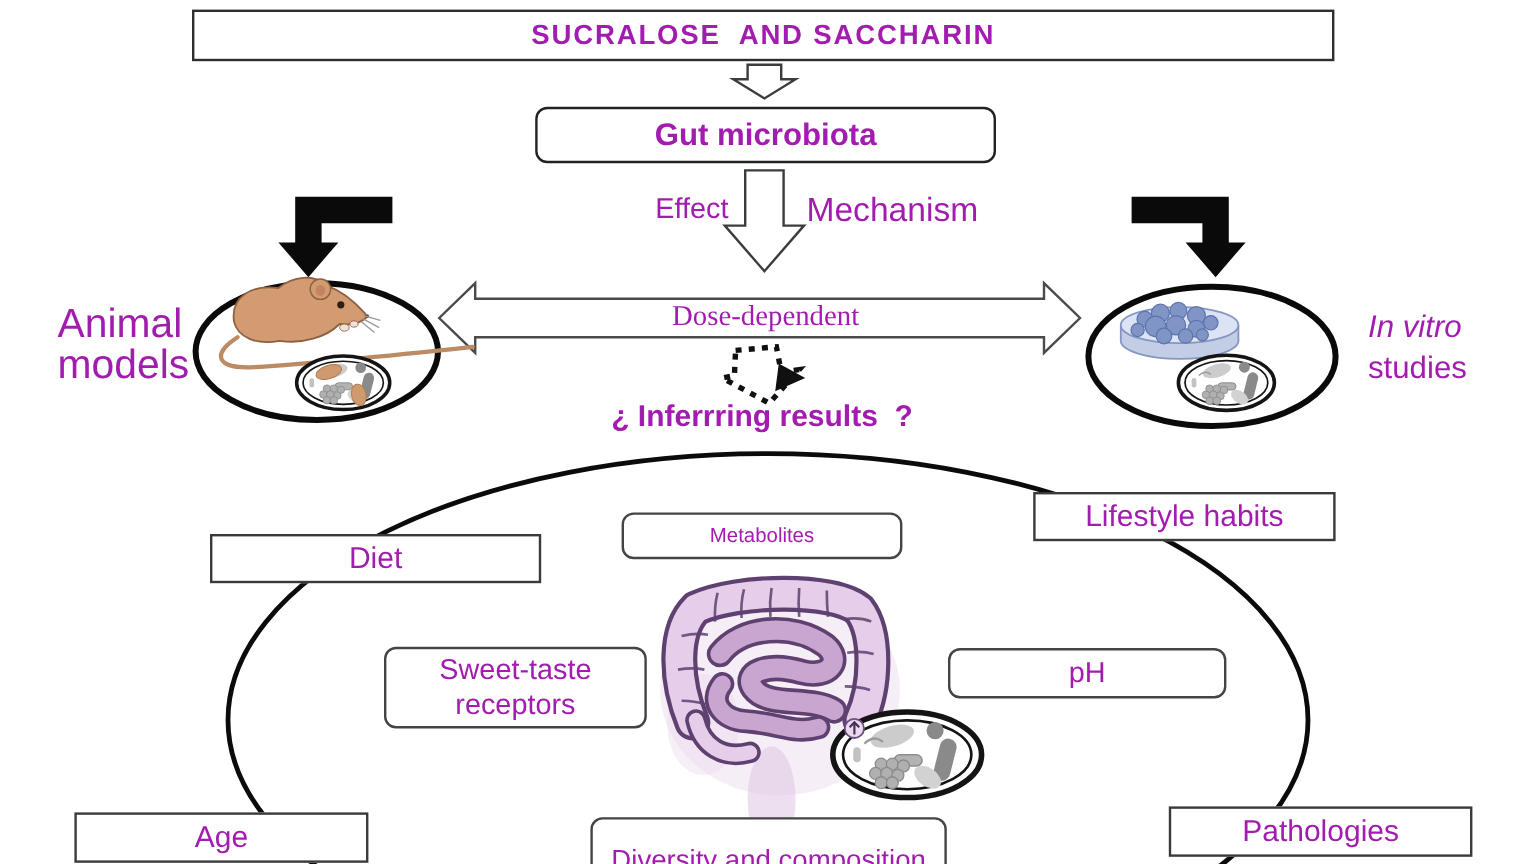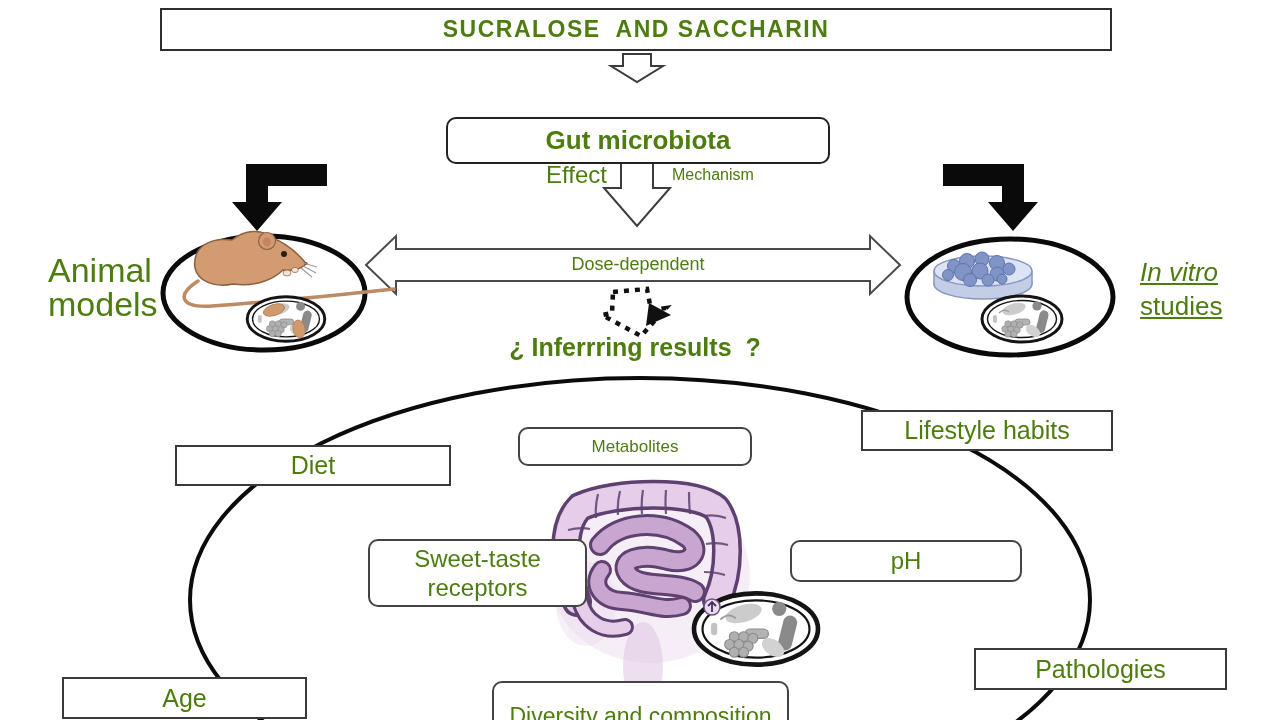--- a/index.html
+++ b/index.html
@@ -1,42 +1,42 @@
 <!DOCTYPE html>
 <html><head>
 <meta charset="utf-8">
 <style>
   html,body{margin:0;padding:0;background:#fff;}
   #stage{position:relative;width:1280px;height:720px;background:#ffffff;overflow:hidden;
-         font-family:"Liberation Sans","DejaVu Sans",sans-serif;color:#4d7c0f;}
+         font-family:"Liberation Sans","DejaVu Sans",sans-serif;color:#a21caf;}
   .abs{position:absolute;}
   .lbl{display:flex;align-items:center;justify-content:center;text-align:center;}
   .pre{white-space:pre;text-align:center;}
   .box{background:#ffffff;border:2px solid #3a3a3a;display:flex;align-items:center;justify-content:center;
        text-align:center;box-sizing:border-box;line-height:1.15;}
   .round{border-radius:10px;border-color:#444;}
   .sharp{border-radius:0;}
   #title-box{left:160px;top:8px;width:952px;height:43px;font-size:23px;font-weight:bold;letter-spacing:1.5px;border:2px solid #2e2e2e;}
-  #gut-box{left:446px;top:89px;width:384px;height:47px;font-size:26px;font-weight:bold;border:2.5px solid #222;border-radius:10px;margin-top:28px;}
+  #gut-box{left:446px;top:89px;width:384px;height:47px;font-size:26px;font-weight:bold;border:2.5px solid #222;border-radius:10px;}
   #effect-label{left:487px;top:160px;width:120px;height:30px;font-size:24px;justify-content:flex-end;}
-  #mechanism-label{left:672px;top:160px;width:160px;height:30px;font-size:16px;justify-content:flex-start;}
-  #dose-label{left:483px;top:248px;width:310px;height:32px;font-size:18px;}
+  #mechanism-label{left:672px;top:160px;width:160px;height:30px;font-size:28px;justify-content:flex-start;}
+  #dose-label{left:483px;top:248px;width:310px;height:32px;font-size:24px;font-family:Liberation Serif, serif;}
   #inferring-label{left:445px;top:332px;width:380px;height:30px;font-size:25px;font-weight:bold;}
   #animal-label{left:48px;top:253px;width:120px;font-size:34px;line-height:34px;text-align:left;}
-  #invitro-label{left:1140px;top:255px;width:120px;font-size:26px;line-height:34px;text-align:left;text-decoration:underline;}
+  #invitro-label{left:1140px;top:255px;width:120px;font-size:26px;line-height:34px;text-align:left;}
   #invitro-label .it{font-style:italic;}
   .factor{font-size:25px;}
   #diet-box{left:175px;top:445px;width:276px;height:41px;}
   #metabolites-box{left:518px;top:427px;width:234px;height:39px;font-size:17px;}
   #lifestyle-box{left:861px;top:410px;width:252px;height:41px;}
-  #sweet-box{left:320px;top:539px;width:219px;height:68px;font-size:24px;line-height:29px;margin-left:48px;}
+  #sweet-box{left:320px;top:539px;width:219px;height:68px;font-size:24px;line-height:29px;}
   #ph-box{left:790px;top:540px;width:232px;height:42px;font-size:24px;}
   #age-box{left:62px;top:677px;width:245px;height:42px;}
   #diversity-box{left:492px;top:681px;width:297px;height:62px;font-size:23px;align-items:flex-start;padding-top:20px;}
-  #pathologies-box{left:974px;top:648px;width:253px;height:42px;}
+  #pathologies-box{left:974px;top:672px;width:253px;height:42px;}
   svg{position:absolute;left:0;top:0;}
 </style>
 </head>
 <body>
 
 <div id="stage">
 
   <svg width="1280" height="720" viewBox="0 0 1280 720">
     <defs>
       <g id="petriGray">

